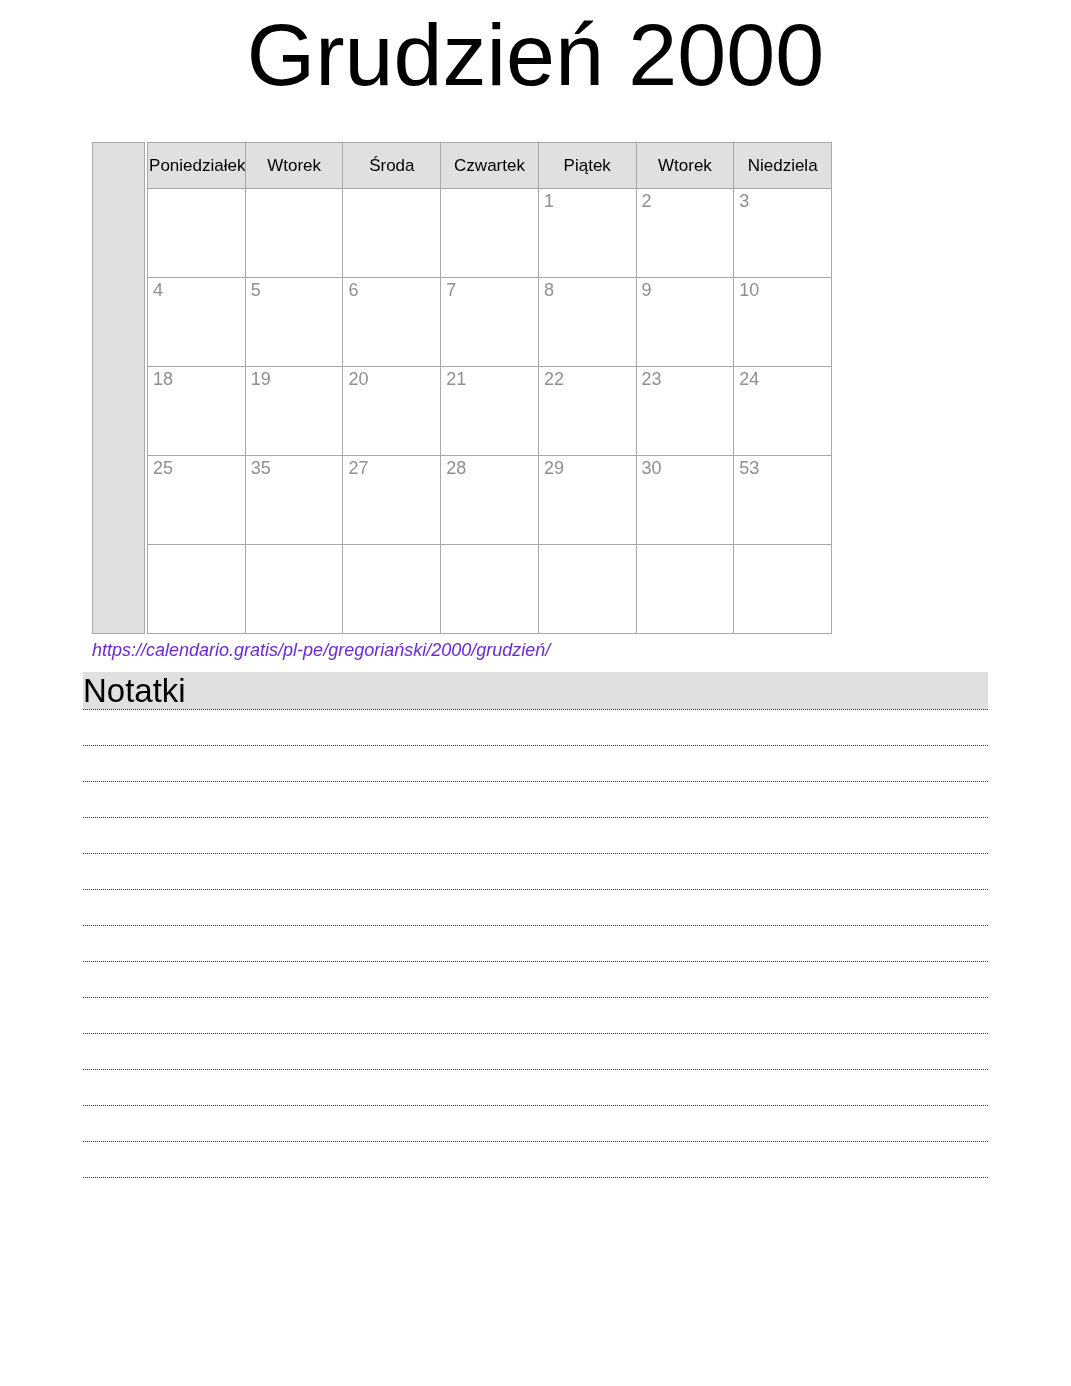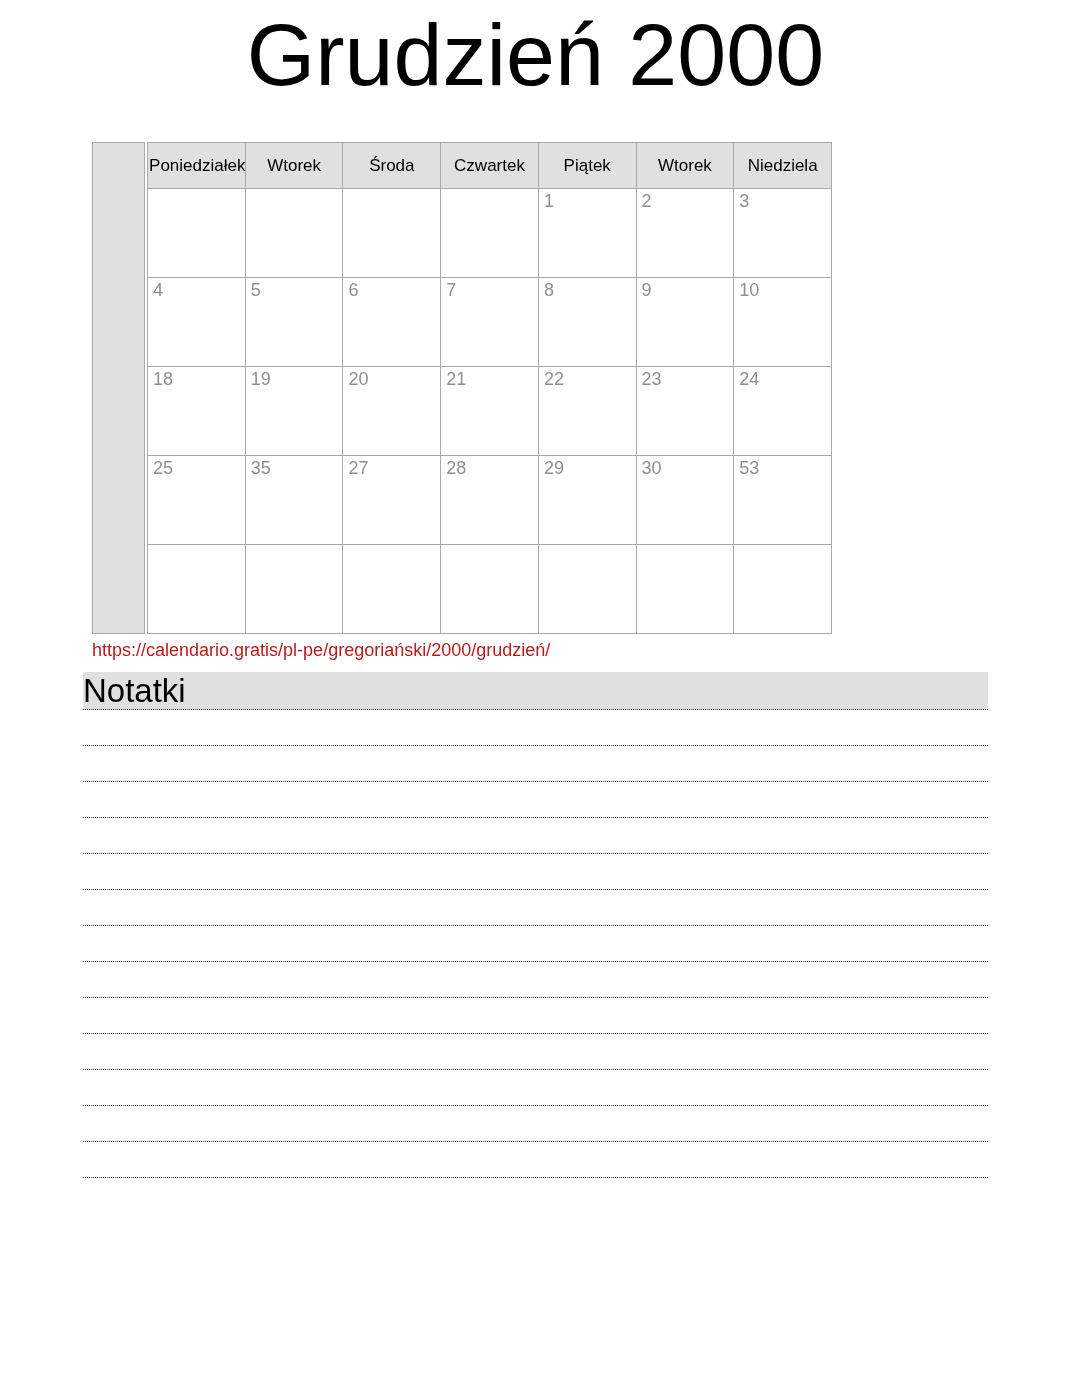--- a/index.html
+++ b/index.html
@@ -57,21 +57,22 @@
     vertical-align: top;
     text-align: left;
     padding: 2px 2px 2px 5px;
     font-size: 18px;
     color: #8f8f8f;
   }
   .url {
     margin: 5px 12px 0 92px;
     font-size: 18px;
     line-height: 22px;
-    color: #b91c1c;
+    color: #6d28d9;
+    font-style: italic;
   }
   .notes {
     margin: 11px 0 0 83px;
     width: 905px;
   }
   .notes-header {
     background: #e0e0e0;
     border-bottom: 1px dotted #3a3a3a;
     height: 37px;
     line-height: 37px;

